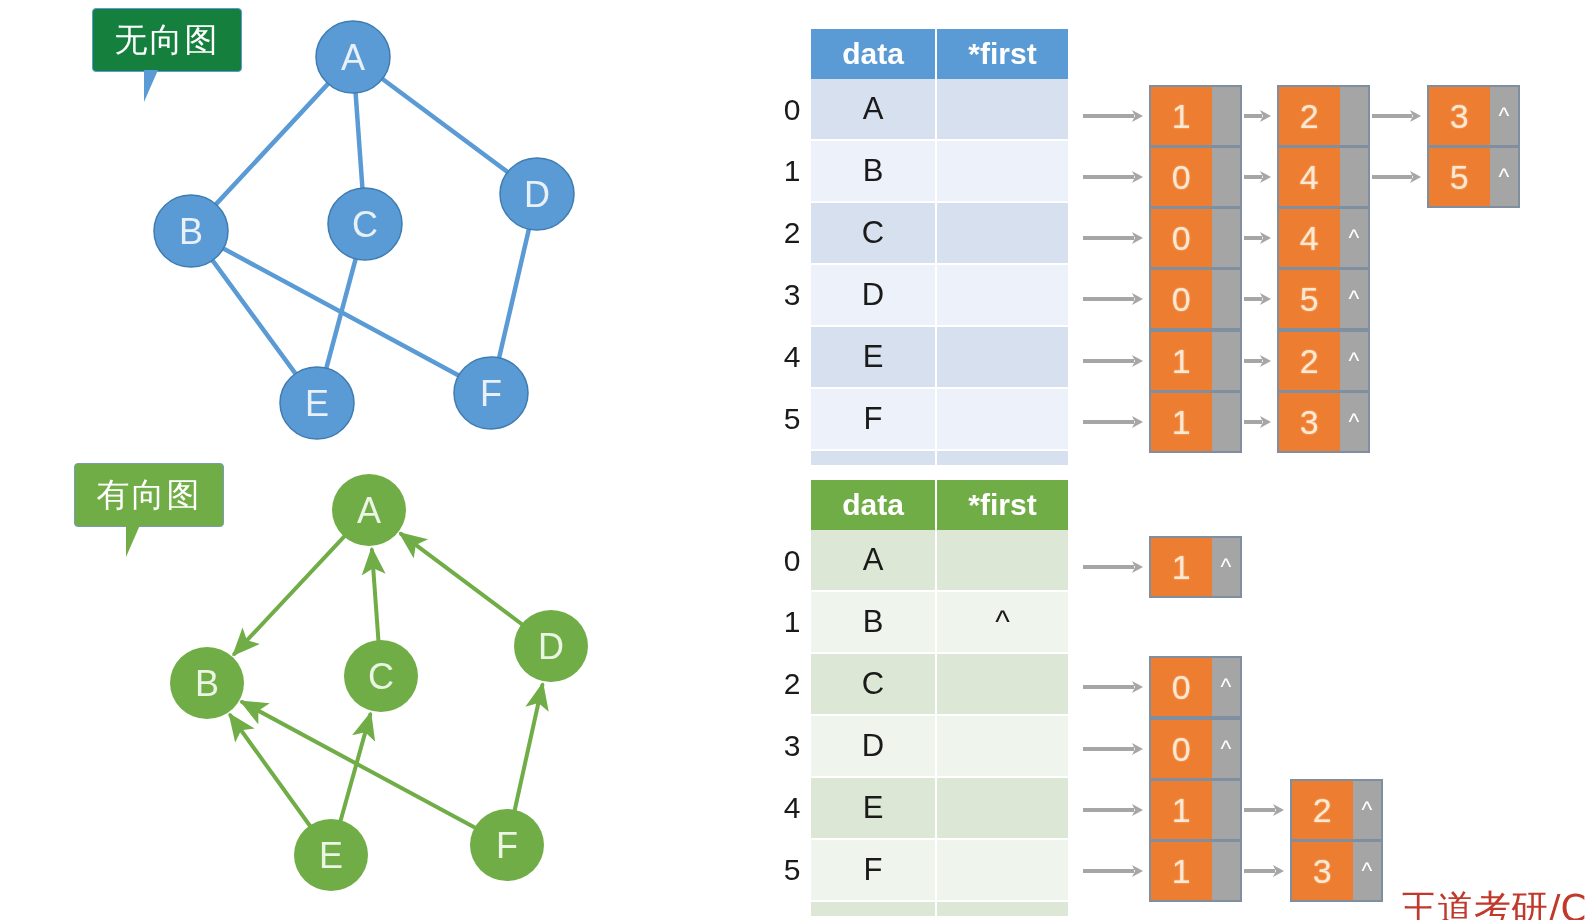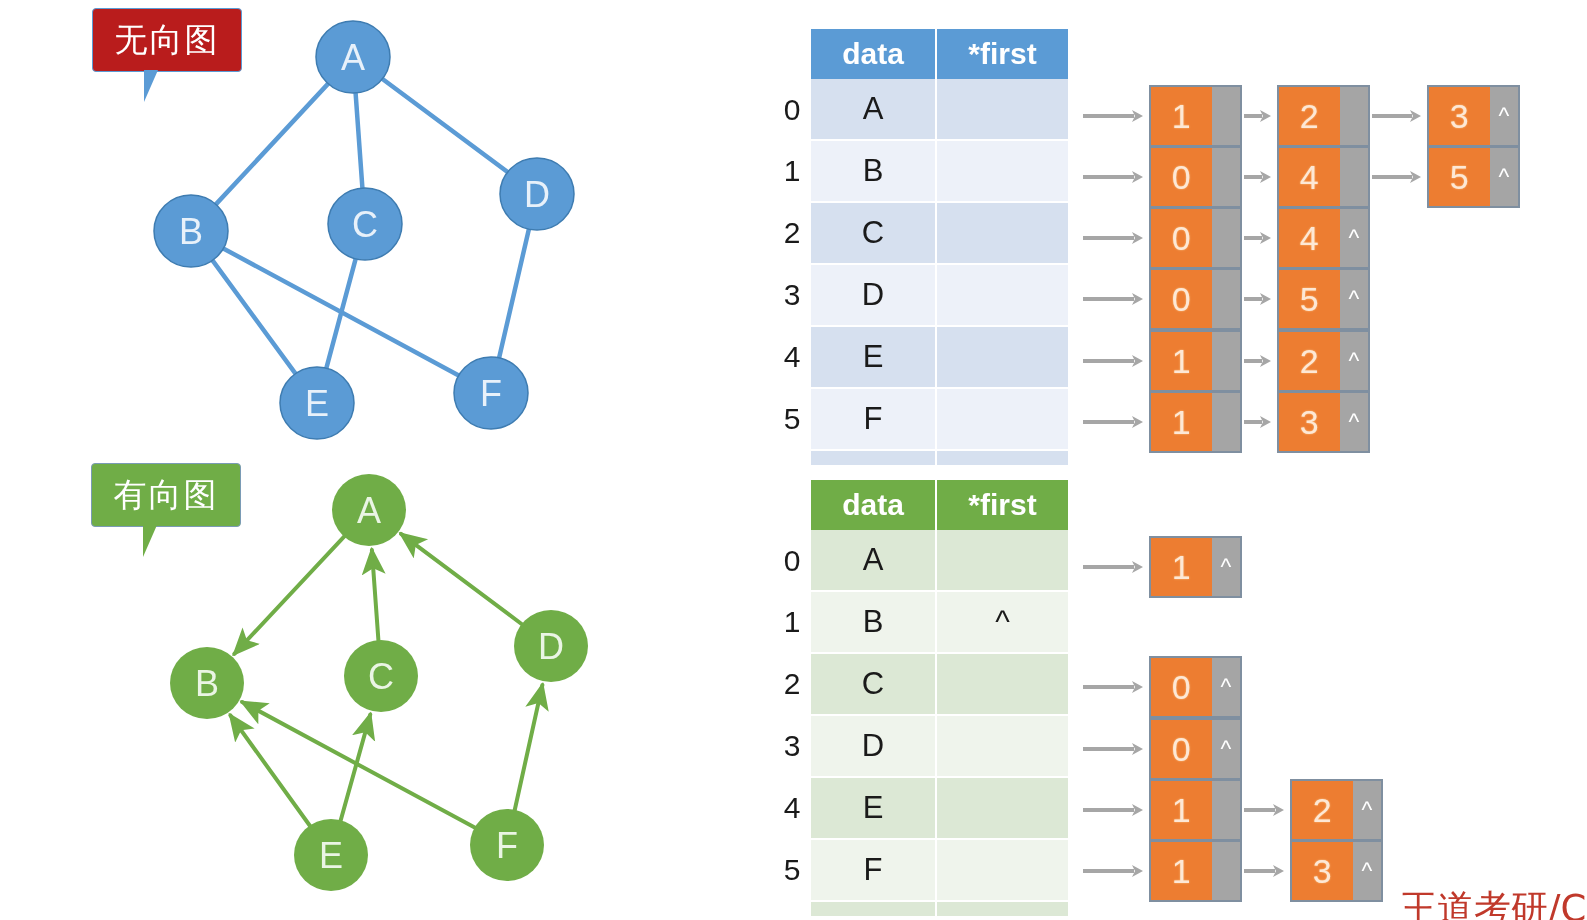--- a/index.html
+++ b/index.html
@@ -6,21 +6,21 @@
   body{width:1587px;height:920px;position:relative;overflow:hidden;
        font-family:"Liberation Sans","DejaVu Sans",sans-serif;}
   .stage{position:absolute;left:0;top:0;width:1587px;height:920px;}
 
   
   .bubble{position:absolute;display:flex;align-items:center;justify-content:center;
           color:#ffffff;font-size:33px;letter-spacing:2px;}
   .bubble .body{width:148px;height:62px;display:flex;align-items:center;justify-content:center;
           border-radius:4px;}
   .bubble .tail{position:absolute;width:0;height:0;}
-  .bubble-blue .body{background:#b91c1c;border:1px solid #5B9BD5;}
+  .bubble-blue .body{background:#15803d;border:1px solid #5B9BD5;}
   .bubble-blue .tail{left:52px;top:62px;border-left:14px solid #5B9BD5;
           border-right:26px solid transparent;border-bottom:32px solid transparent;}
   .bubble-green .body{background:#70AD47;border:1px solid #7a9bb5;}
   .bubble-green .tail{left:52px;top:62px;border-left:14px solid #70AD47;
           border-right:26px solid transparent;border-bottom:32px solid transparent;}
 
   
   .graph{position:absolute;left:0;top:0;}
 
   
@@ -129,21 +129,21 @@
       <ellipse cx="381" cy="676" rx="37" ry="36" fill="#70AD47" stroke="#70AD47" stroke-width="0"></ellipse>
       <text x="381" y="689" text-anchor="middle" font-family="&quot;Liberation Sans&quot;, sans-serif" font-size="36" fill="#EAF5E4">C</text>
       <ellipse cx="551" cy="646" rx="37" ry="36" fill="#70AD47" stroke="#70AD47" stroke-width="0"></ellipse>
       <text x="551" y="659" text-anchor="middle" font-family="&quot;Liberation Sans&quot;, sans-serif" font-size="36" fill="#EAF5E4">D</text>
       <ellipse cx="331" cy="855" rx="37" ry="36" fill="#70AD47" stroke="#70AD47" stroke-width="0"></ellipse>
       <text x="331" y="868" text-anchor="middle" font-family="&quot;Liberation Sans&quot;, sans-serif" font-size="36" fill="#EAF5E4">E</text>
       <ellipse cx="507" cy="845" rx="37" ry="36" fill="#70AD47" stroke="#70AD47" stroke-width="0"></ellipse>
       <text x="507" y="858" text-anchor="middle" font-family="&quot;Liberation Sans&quot;, sans-serif" font-size="36" fill="#EAF5E4">F</text>
     </svg>
 
-  <div class="bubble bubble-green" style="left:91px;top:463px;">
+  <div class="bubble bubble-green" style="left:74px;top:463px;">
     <div class="body">
         <span>有向图</span>
       </div>
     <div class="tail"></div>
   </div>
 
   <table class="adj-table t-blue" style="left:773px;top:29px;" id="tbl-undirected">
     <thead>
       <tr>
         <th class="hdr spacer rowidx"></th>

